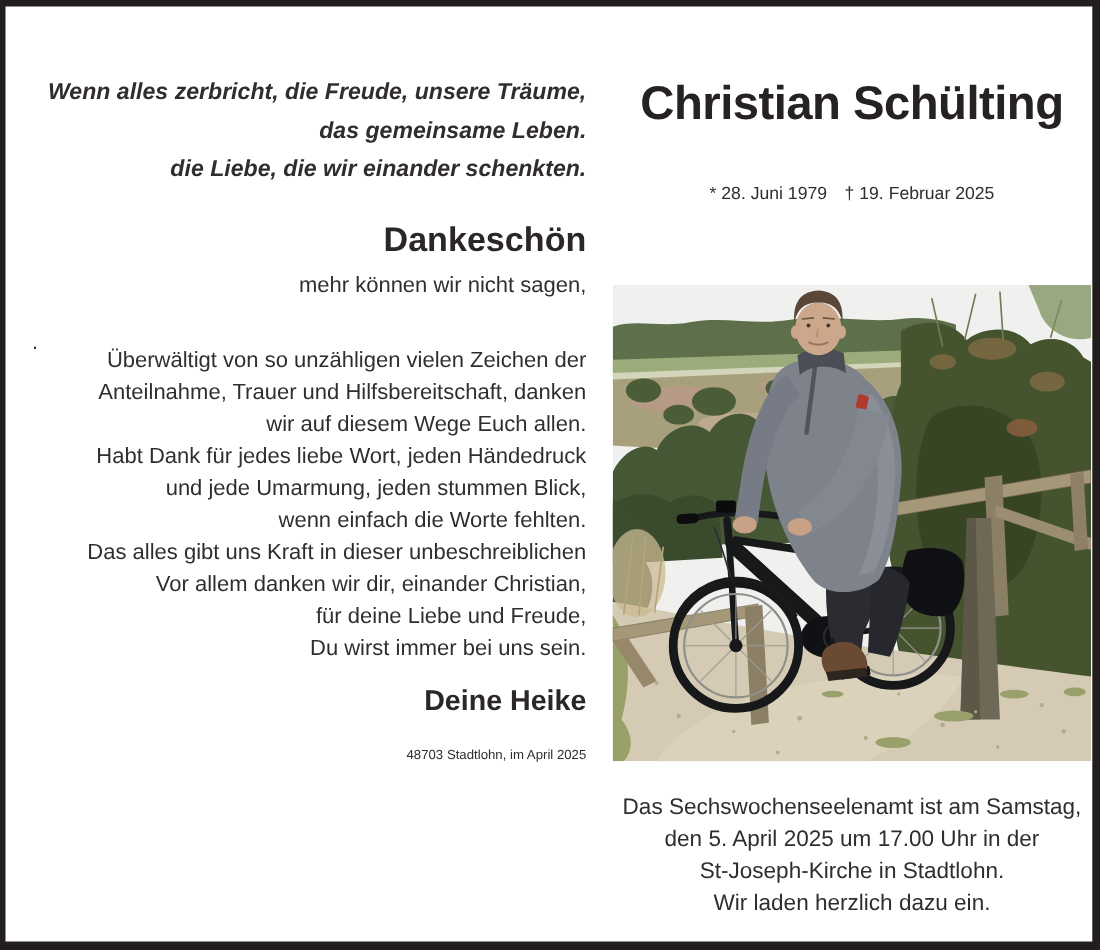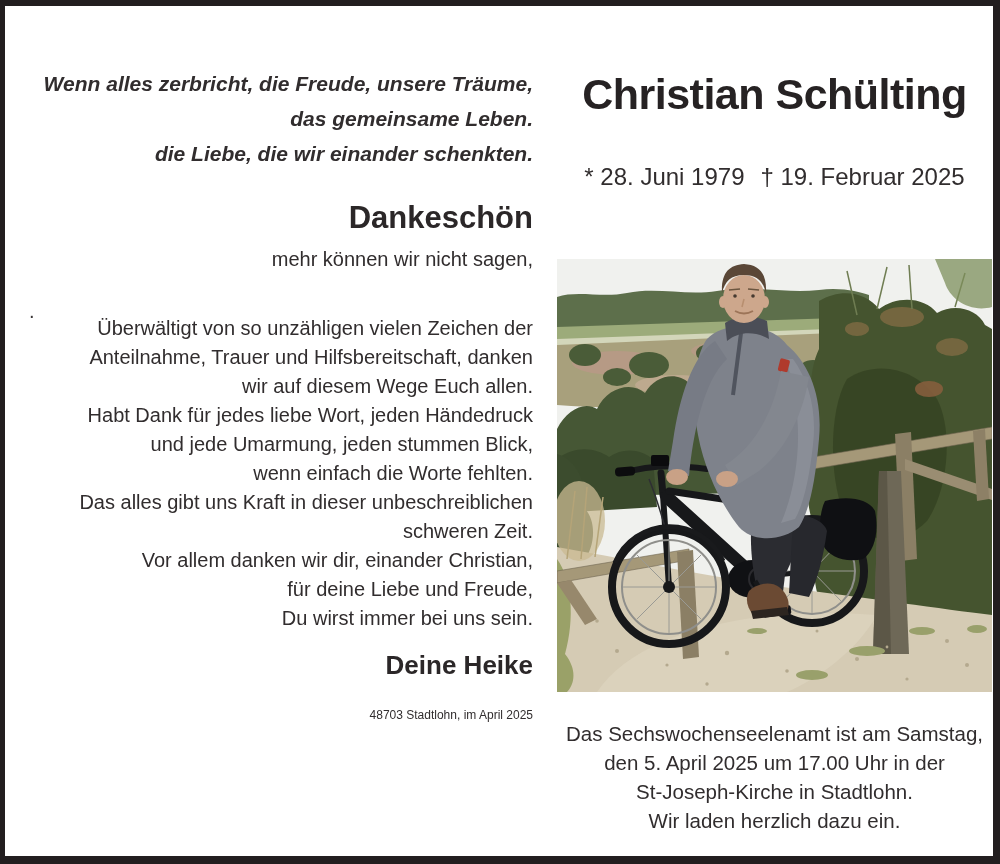--- a/index.html
+++ b/index.html
@@ -14,21 +14,21 @@
   .subline{margin:6px 0 0;font-size:20px;line-height:30px;}
   .stray-dot{position:absolute;left:24px;top:294px;font-size:20px;color:#3a3637;}
   .body-par{margin-top:40px;}
   .body-par p{margin:0;font-size:20px;line-height:29px;}
   .closing-name{margin:14px 0 0;font-size:26px;font-weight:bold;line-height:36px;color:#2b2728;}
   .closing-families{margin:9px 0 0;font-size:26px;font-weight:bold;line-height:36px;color:#2b2728;}
   .place-date{margin:17px 0 0;font-size:12px;line-height:30px;}
   
   .col-right{flex:1;box-sizing:border-box;padding:0 1px 0 24px;text-align:center;}
   .deceased{margin:13px;padding-top:49px;font-size:43px;font-weight:bold;line-height:52px;color:#262223;letter-spacing:-0.5px;}
-  .dates{margin-top:45px;display:flex;justify-content:center;gap:16px;font-size:24px;line-height:24px;}
+  .dates{margin-top:45px;display:flex;justify-content:center;gap:16px;font-size:16px;line-height:24px;}
   .photo{margin-top:70px;width:435px;height:433px;position:relative;}
   .photo svg{display:block;}
   .service{margin-top:27px;}
   .service p{margin:0;font-size:20.5px;line-height:29px;}
 </style>
 </head>
 <body>
 
 <div class="frame">
 
@@ -41,21 +41,20 @@
     <h1 class="thanks">Dankeschön</h1>
     <p class="subline">mehr können wir nicht sagen,</p>
     <div class="body-par">
       <p>Überwältigt von so unzähligen vielen Zeichen der</p>
       <p>Anteilnahme, Trauer und Hilfsbereitschaft, danken</p>
       <p>wir auf diesem Wege Euch allen.</p>
       <p>Habt Dank für jedes liebe Wort, jeden Händedruck</p>
       <p>und jede Umarmung, jeden stummen Blick,</p>
       <p>wenn einfach die Worte fehlten.</p>
       <p>Das alles gibt uns Kraft in dieser unbeschreiblichen</p>
-      <p>schweren Zeit.</p>
       <p>Vor allem danken wir dir, einander Christian,</p>
       <p>für deine Liebe und Freude,</p>
       <p>Du wirst immer bei uns sein.</p>
     </div>
     <p class="closing-name">Deine Heike</p>
     <p class="place-date">48703 Stadtlohn, im April 2025</p>
   </div>
 
   <div class="stray-dot">.</div>
 

